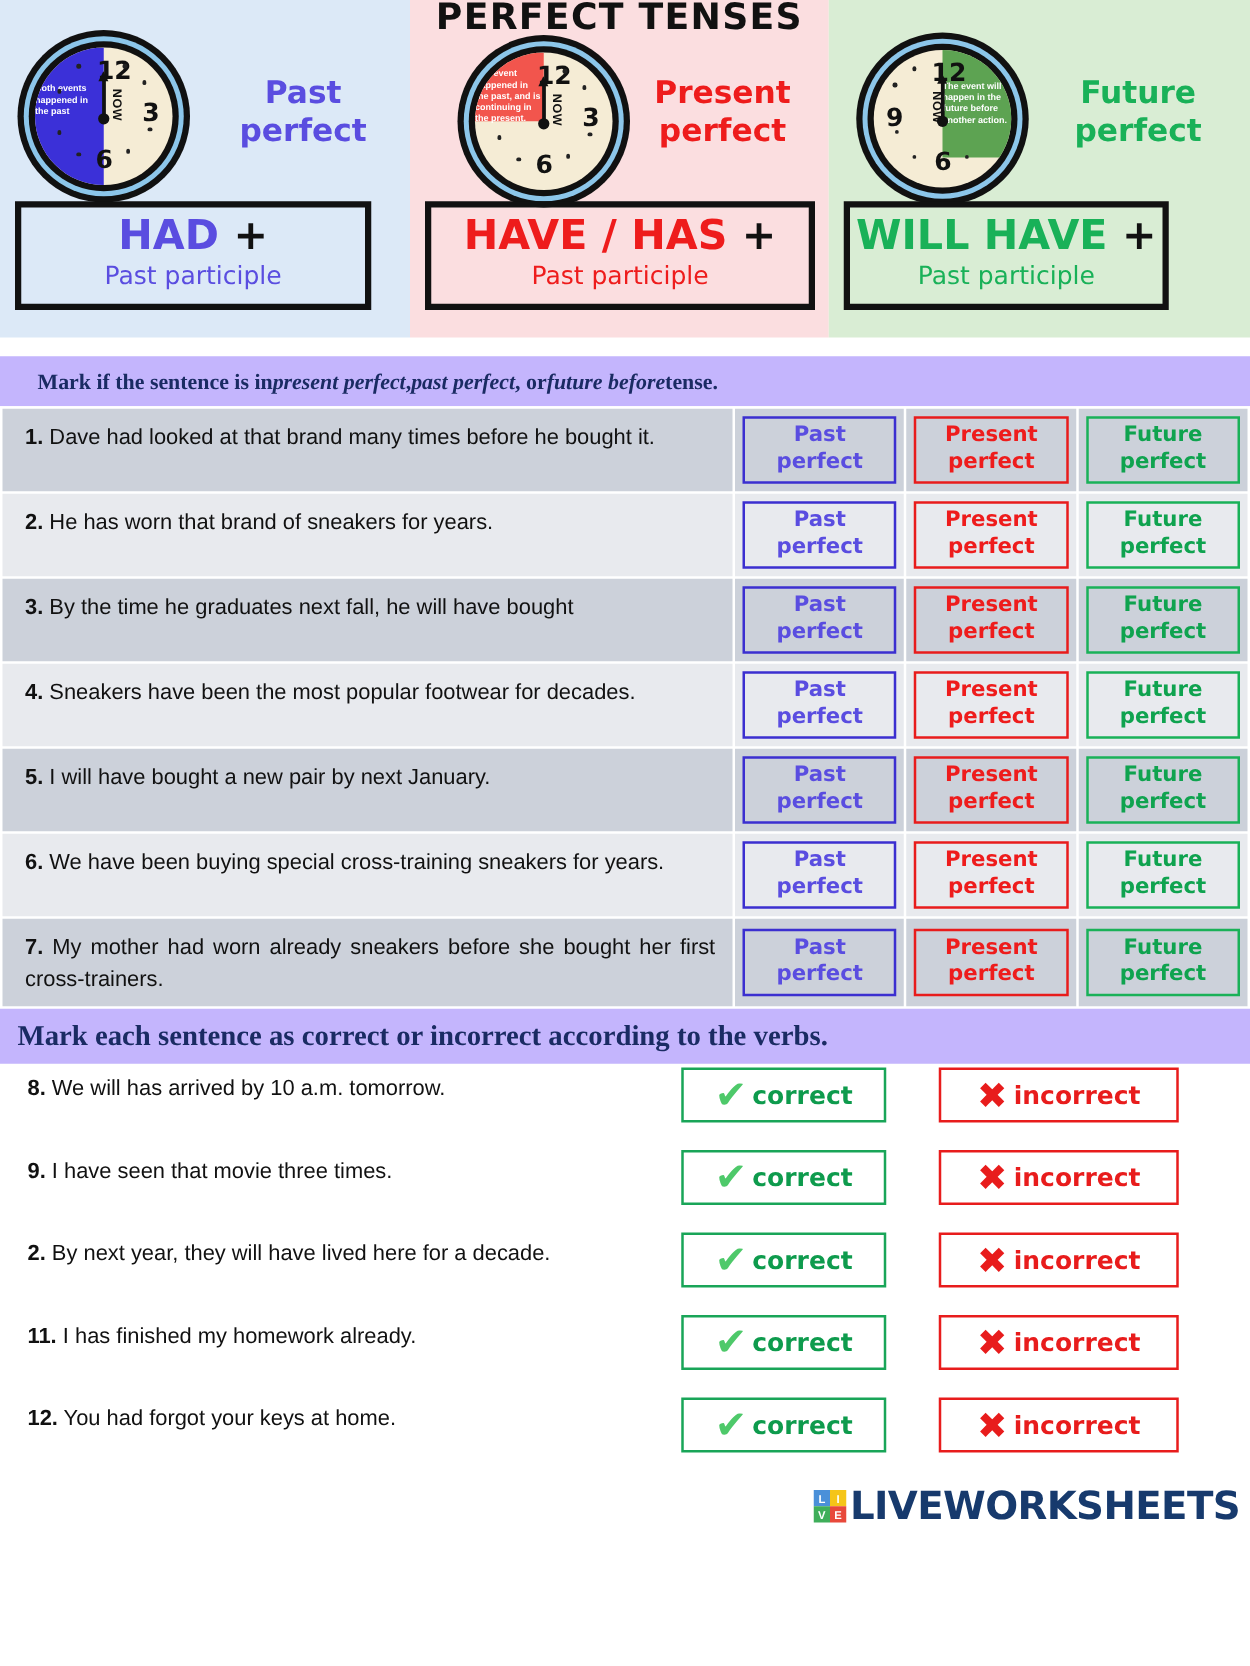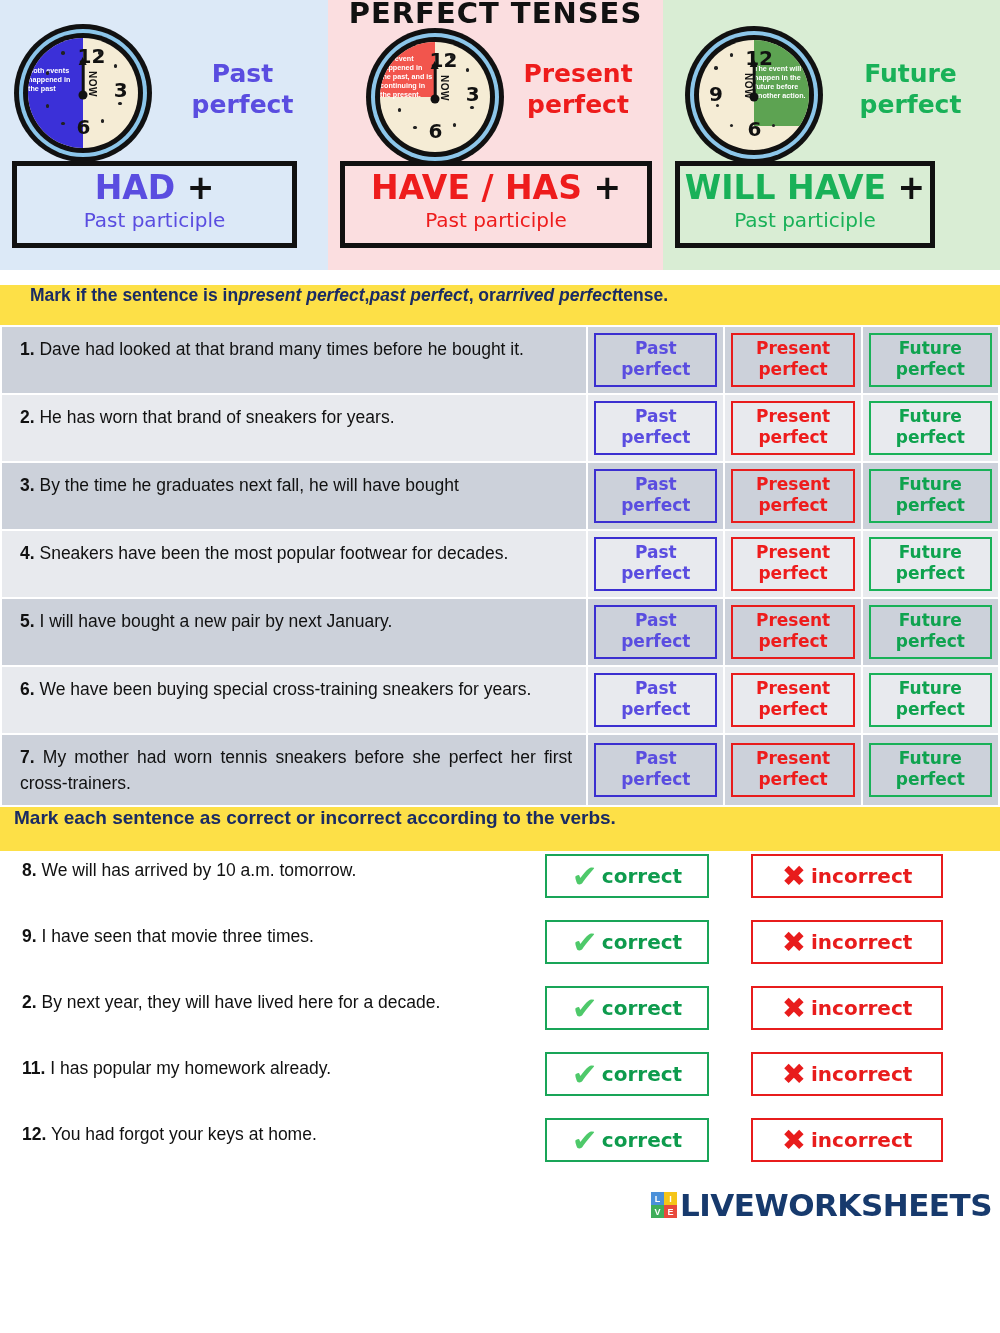--- a/index.html
+++ b/index.html
@@ -121,27 +121,27 @@
   .formula.past .l1 { color:#5a4de0; }
   .formula.past .l2 { color:#5a4de0; }
   .formula.present .l1 { color:#ee1c1c; }
   .formula.present .l2 { color:#ee1c1c; }
   .formula.future .l1 { color:#19b158; }
   .formula.future .l2 { color:#19b158; }
   .plus { color:#111; }
 
   
   .sec-bar {
-    background:#fde047;
+    background:#c4b5fd;
     color:#1a2b63;
     font-weight:bold;
-    display:flex; 
+    display:flex; align-items:center;font-family:Liberation Serif, serif;
   }
   .sec1-bar { height:40px; margin:15px 0 0 0; padding-left:30px; font-size:17.5px; }
-  .sec2-bar { height:44px; margin:0; padding-left:14px; font-size:19px; }
+  .sec2-bar { height:44px; margin:0; padding-left:14px; font-size:23px; }
   .sec-bar i { font-style:italic; }
 
   
   .tbl { width:1000px; border-collapse:separate; border-spacing:2px; background:#ffffff; }
   .tbl tr.odd  td { background:#ccd1da; }
   .tbl tr.even td { background:#e8eaee; }
   .tbl td.sent {
     width:583px;
     padding:9px 14px 9px 18px;
     font-size:17.5px; line-height:26px;
@@ -298,21 +298,21 @@
     </div>
   </div>
 </div>
 
 <div class="sec-bar sec1-bar">
   <span>Mark if the sentence is in </span>
     <i>present perfect</i>
     <span>, </span>
     <i>past perfect</i>
     <span>, or </span>
-    <i>arrived perfect</i>
+    <i>future before</i>
     <span> tense.</span>
 </div>
 
 <table class="tbl">
   <tbody>
       <tr class="odd">
     <td class="sent">
       <b>1.</b>
       <span>Dave had looked at that brand many times before he bought it.</span>
     </td>
@@ -451,21 +451,21 @@
     <td class="opt">
       <span class="optbox f">
         <span>Future</span><br>
         <span>perfect</span>
       </span>
     </td>
   </tr>
   <tr class="odd">
     <td class="sent">
       <b>7.</b>
-      <span>My mother had worn tennis sneakers before she perfect her first cross-trainers.</span>
+      <span>My mother had worn already sneakers before she bought her first cross-trainers.</span>
     </td>
     <td class="opt">
       <span class="optbox p">
         <span>Past</span><br>
         <span>perfect</span>
       </span>
     </td>
     <td class="opt">
       <span class="optbox pr">
         <span>Present</span><br>
@@ -533,21 +533,21 @@
       <div class="ansbox bad">
         <span class="cross">✖</span>
         <span>incorrect</span>
       </div>
     </div>
   </div>
 
   <div class="q2row">
     <div class="q2text">
       <b>11.</b>
-      <span>I has popular my homework already.</span>
+      <span>I has finished my homework already.</span>
     </div>
     <div class="q2opts">
       <div class="ansbox ok">
         <span class="tick">✔</span>
         <span>correct</span>
       </div>
       <div class="ansbox bad">
         <span class="cross">✖</span>
         <span>incorrect</span>
       </div>

